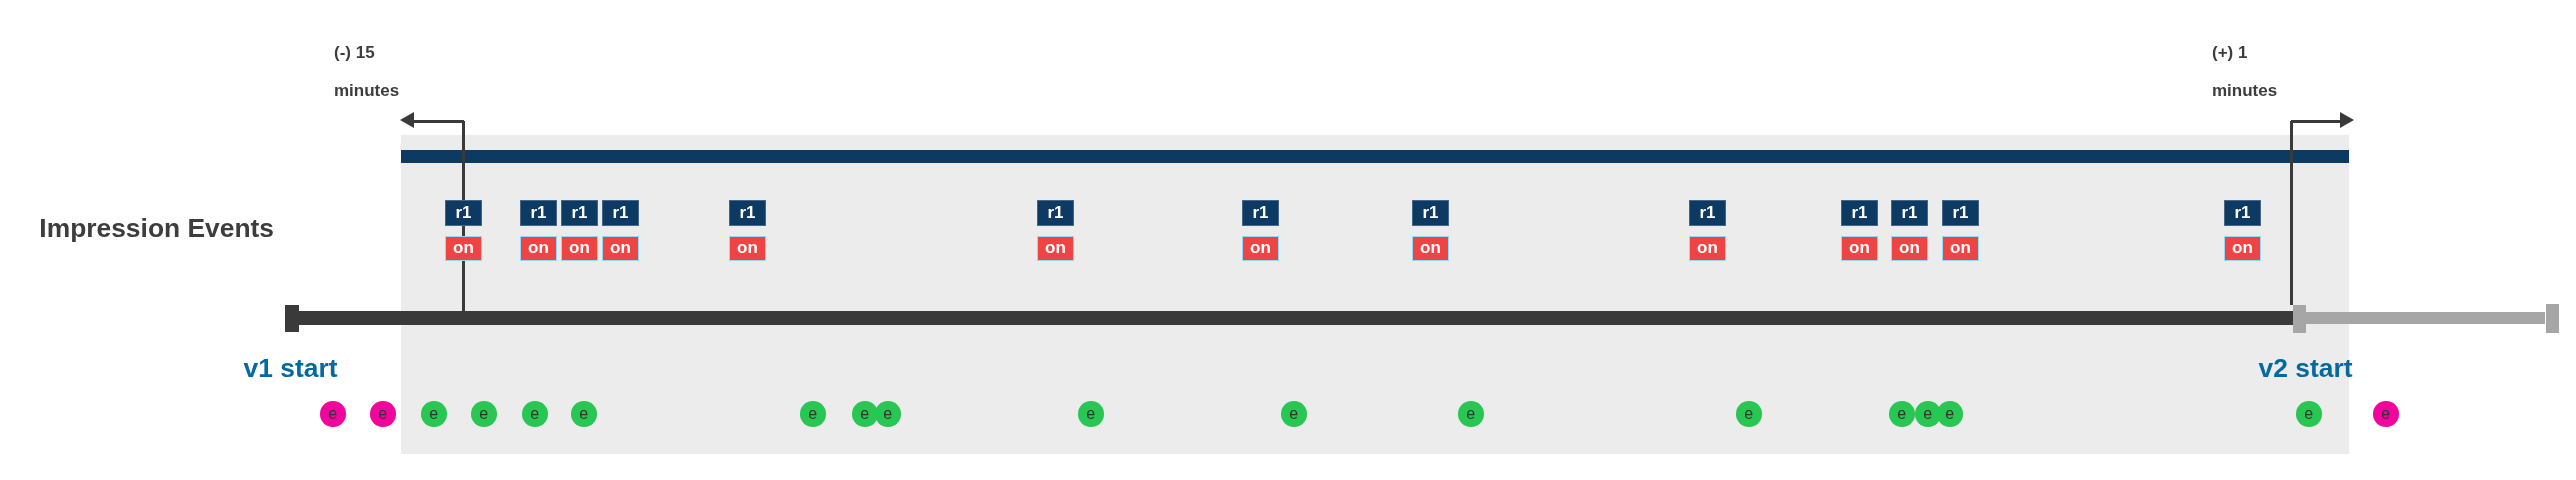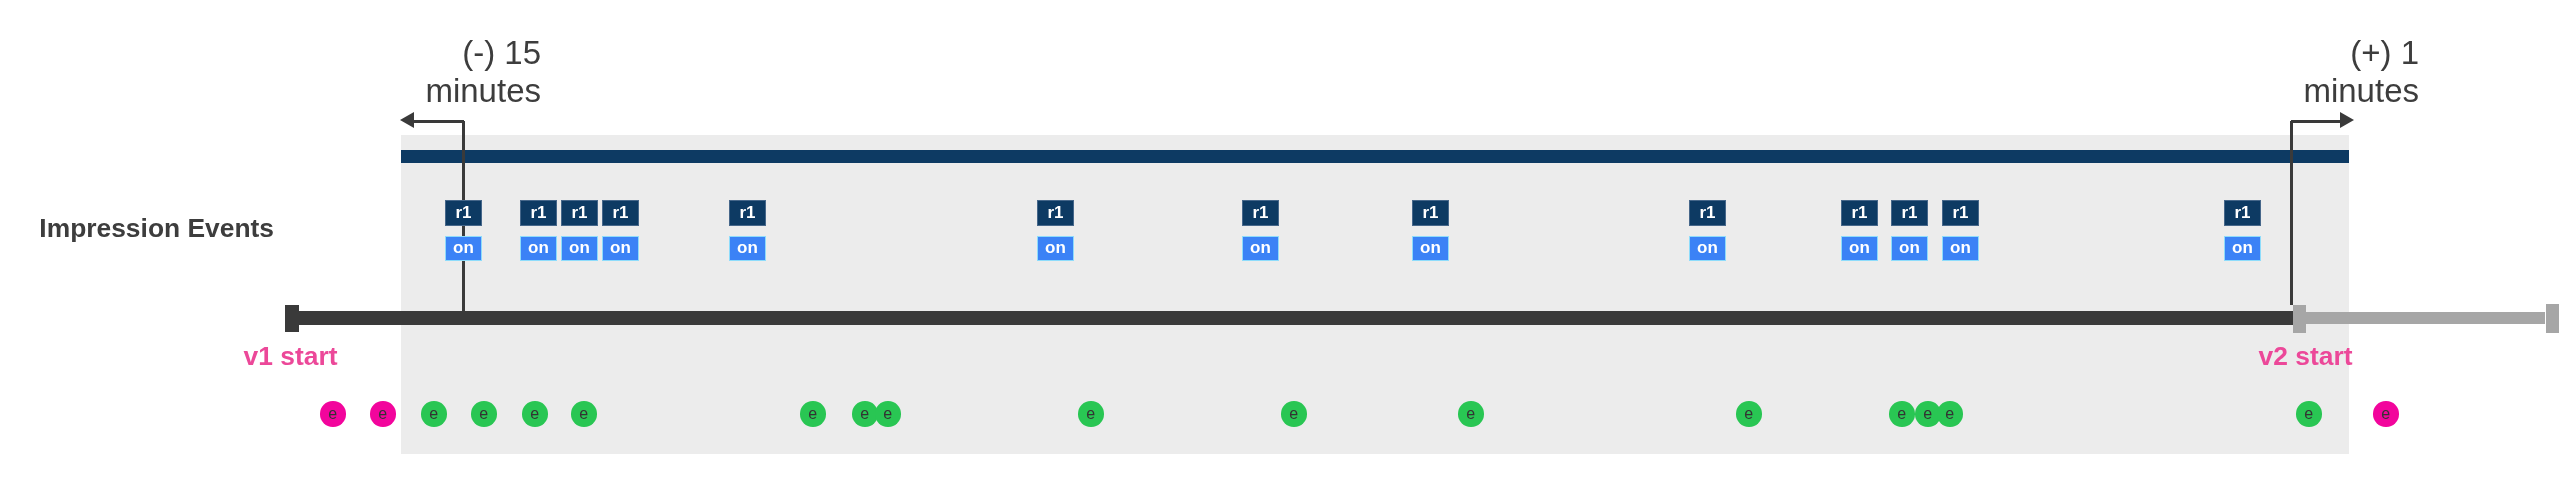--- a/index.html
+++ b/index.html
@@ -4,53 +4,53 @@
 <style>
   html,body{margin:0;padding:0;background:#ffffff;}
   .canvas{
     position:relative;width:2576px;height:481px;background:#ffffff;
     font-family:"Liberation Sans",sans-serif;overflow:hidden;
   }
   .panel{position:absolute;left:401px;top:135px;width:1948px;height:319px;background:#ECECEC;z-index:0;}
   .navybar{position:absolute;left:401px;top:150px;width:1948px;height:13.2px;background:#0D3A63;z-index:1;}
 
   .ann-label{
-    position:absolute;width:207px;text-align:right;
-    font-size:33px;line-height:38px;font-weight:400;color:#3D3D3D;z-index:3;
+    position:absolute;width:207px;text-align:left;
+    font-size:17px;line-height:38px;font-weight:700;color:#3D3D3D;z-index:3;
   }
   .ann-left{left:334px;top:34px;}
   .ann-right{left:2212px;top:34px;}
 
   .hline{position:absolute;height:2.8px;background:#3A3A3A;z-index:2;}
   .vline{position:absolute;width:2.8px;background:#3A3A3A;z-index:2;}
   .arrowhead{position:absolute;width:0;height:0;z-index:2;}
   .arrow-left{left:400px;top:112px;border-top:8.5px solid transparent;border-bottom:8.5px solid transparent;border-right:14px solid #3A3A3A;}
   .arrow-right{left:2340px;top:112px;border-top:8.5px solid transparent;border-bottom:8.5px solid transparent;border-left:14px solid #3A3A3A;}
 
   .row-label{
     position:absolute;left:0;width:268px;text-align:right;
     font-size:26.4px;font-weight:700;color:#3D3D3D;z-index:3;white-space:nowrap;
   }
 
   .imp-box{
     position:absolute;width:37px;text-align:center;color:#ffffff;
     font-size:17px;font-weight:700;box-sizing:border-box;z-index:4;
   }
   .imp-r1{top:200px;height:25.5px;line-height:23.6px;background:#0D3A63;border:0.9px solid #46678A;}
-  .imp-on{top:236px;height:24.5px;line-height:22.6px;background:#3b82f6;border:0.9px solid #8EDCFB;}
+  .imp-on{top:236px;height:24.5px;line-height:22.6px;background:#ef4444;border:0.9px solid #8EDCFB;}
 
   .tl-bar-dark{position:absolute;left:292px;top:311px;width:2001px;height:14px;background:#3A3A3A;z-index:3;}
   .tl-cap-v1{position:absolute;left:285px;top:305px;width:14px;height:27px;background:#3A3A3A;z-index:4;}
   .tl-cap-v2{position:absolute;left:2293px;top:305px;width:13.2px;height:28px;background:#A6A6A6;z-index:4;}
   .tl-bar-gray{position:absolute;left:2306px;top:312px;width:239px;height:12.3px;background:#A6A6A6;z-index:3;}
   .tl-cap-end{position:absolute;left:2546px;top:304px;width:13.2px;height:29px;background:#A6A6A6;z-index:4;}
 
   .tl-label{
     position:absolute;width:151px;text-align:center;
-    font-size:26.4px;font-weight:700;color:#ec4899;z-index:3;white-space:nowrap;
+    font-size:26.4px;font-weight:700;color:#0369a1;z-index:3;white-space:nowrap;margin-top:12px;
   }
 
   .ext-dot{
     position:absolute;top:401px;width:25.5px;height:25.5px;border-radius:50%;
     text-align:center;line-height:25.5px;font-size:16px;color:#333333;z-index:4;
   }
 </style>
 </head>
 <body>
 

